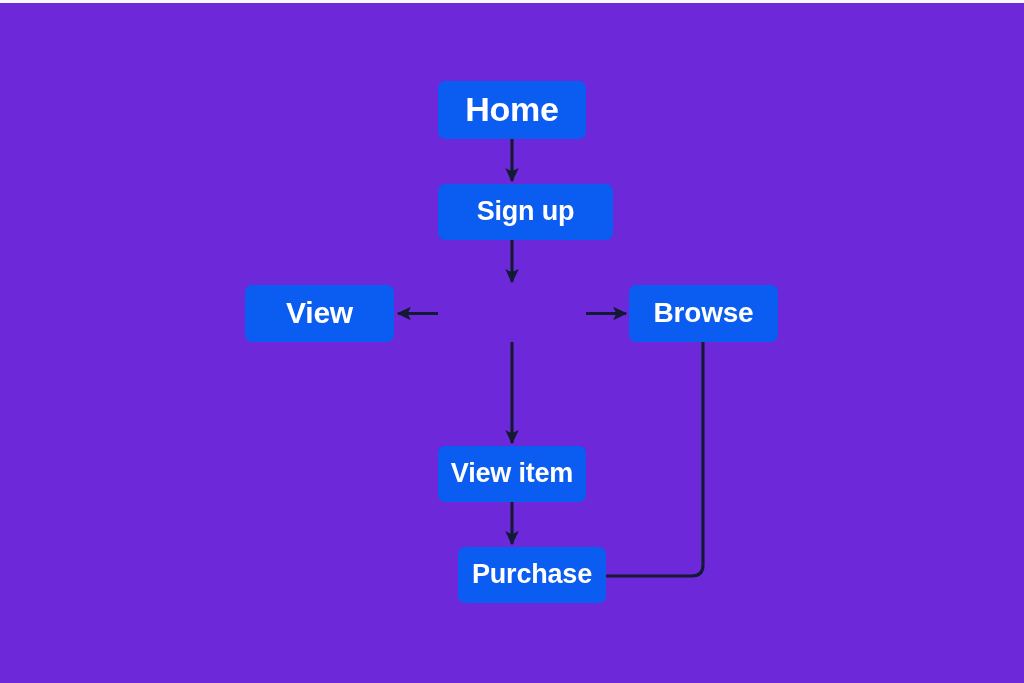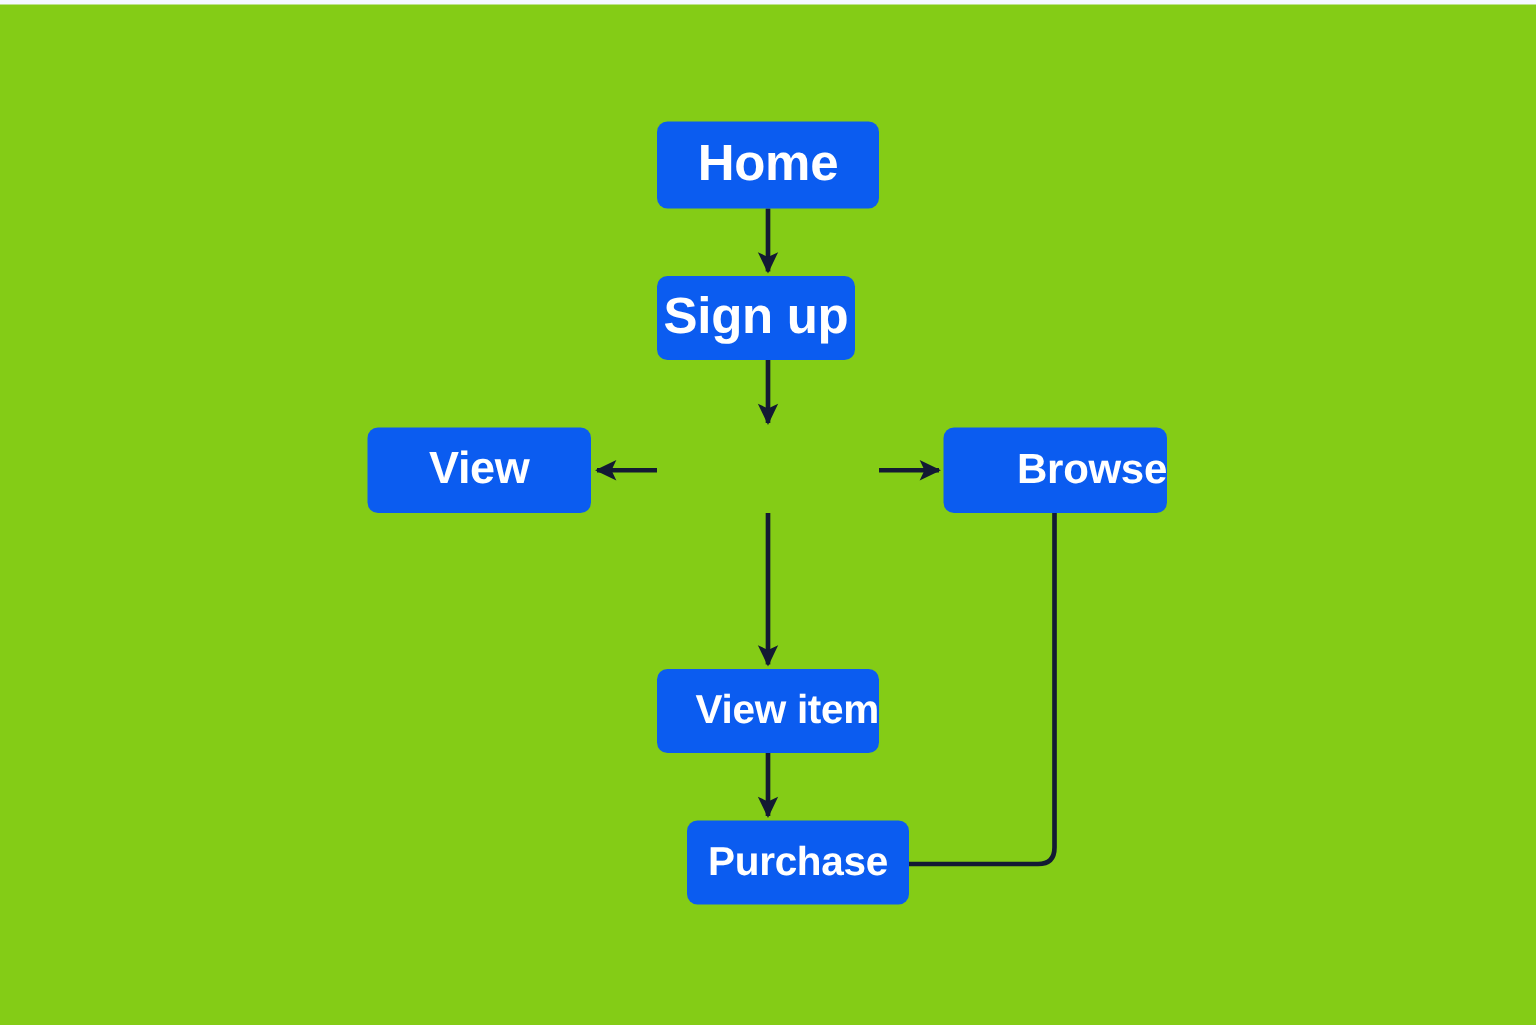--- a/index.html
+++ b/index.html
@@ -11,21 +11,21 @@
     width: 1024px;
     height: 683px;
     overflow: hidden;
     font-family: "Liberation Sans", sans-serif;
     background: #ffffff;
   }
   #canvas {
     position: relative;
     width: 1024px;
     height: 683px;
-    background: #84cc16;
+    background: #6d28d9;
     overflow: hidden;
   }
   #top-strip {
     position: absolute;
     left: 0;
     top: 0;
     width: 1024px;
     height: 3px;
     background: #f4f8ff;
   }
@@ -86,34 +86,34 @@
       <line x1="512" y1="502" x2="512" y2="544" marker-end="url(#arrowhead)"></line>
 
       <path d="M 703 342 L 703 565 Q 703 576 692 576 L 590 576" stroke-linejoin="round" marker-end="url(#arrowhead)"></path>
     </g>
   </svg>
 
   <div class="node" style="left:438px; top:81px; width:148px; height:58px; font-size:34px;">
     <span class="node-label">Home</span>
   </div>
 
-  <div class="node" style="left:438px; top:184px; width:132px; height:56px; font-size:34px;">
+  <div class="node" style="left:438px; top:184px; width:175px; height:56px; font-size:27px;">
     <span class="node-label">Sign up</span>
   </div>
 
   <div class="node" style="left:245px; top:285px; width:149px; height:57px; font-size:30px;">
     <span class="node-label">View</span>
   </div>
 
 
-  <div class="node" style="left:629px; top:285px; width:149px; height:57px; font-size:28px;justify-content:flex-end;">
+  <div class="node" style="left:629px; top:285px; width:149px; height:57px; font-size:28px;">
     <span class="node-label">Browse</span>
   </div>
 
-  <div class="node" style="left:438px; top:446px; width:148px; height:56px; font-size:27px;justify-content:flex-end;">
+  <div class="node" style="left:438px; top:446px; width:148px; height:56px; font-size:27px;">
     <span class="node-label">View item</span>
   </div>
 
   <div class="node" style="left:438px; top:547px; width:148px; height:56px; font-size:27px;margin-left:20px;">
     <span class="node-label">Purchase</span>
   </div>
 
 </div>
 
 </body></html>

